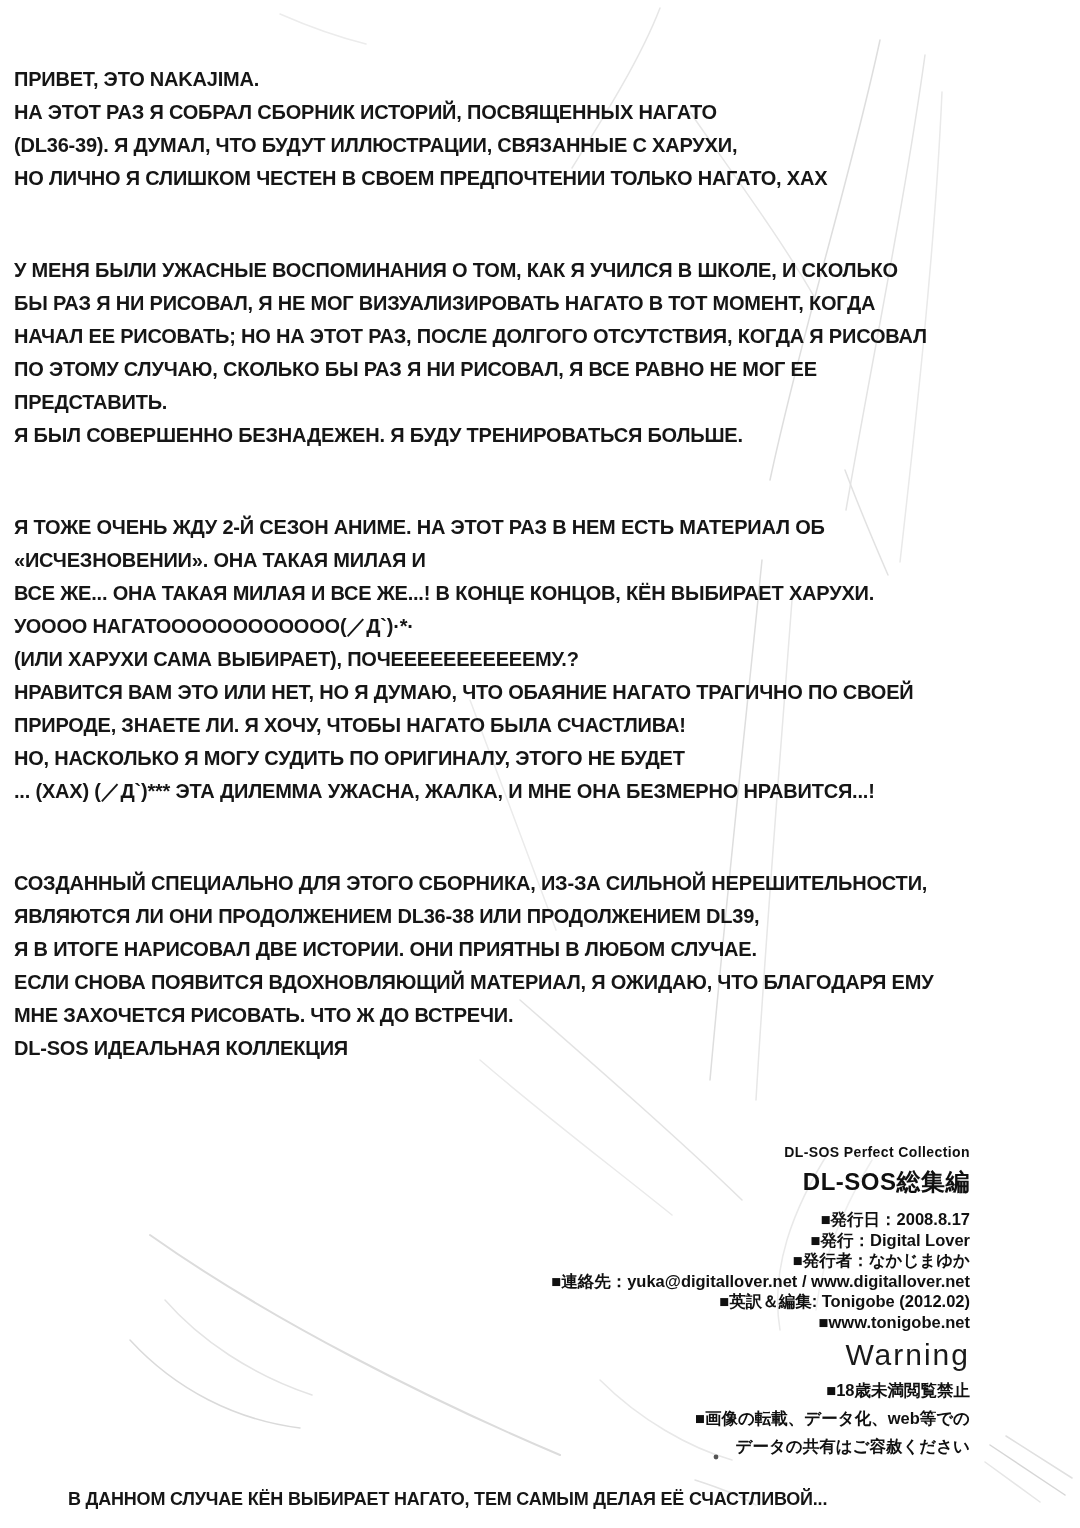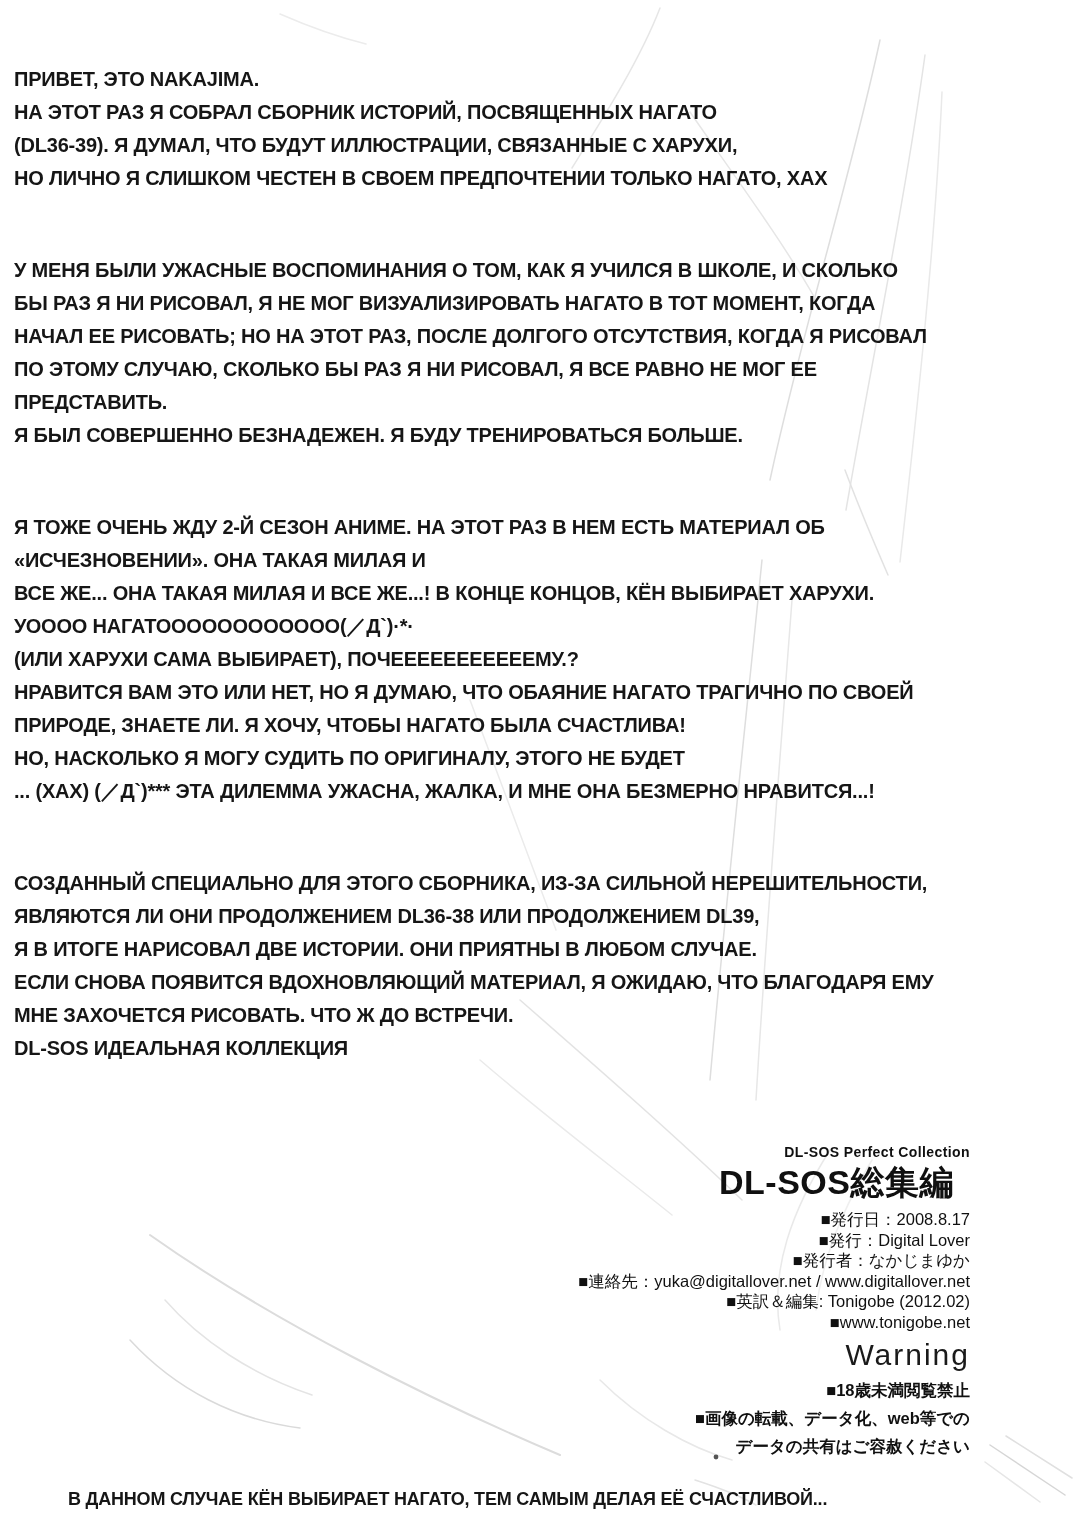--- a/index.html
+++ b/index.html
@@ -34,25 +34,25 @@
     position: absolute;
     top: 1144px; right: 110px;
     z-index: 1;
     text-align: right;
     color: #101010;
   }
   .colophon .series {
     font-size: 14px; font-weight: 600; letter-spacing: 0.4px; line-height: 17px;
   }
   .colophon .title {
-    font-size: 34px; font-weight: 700; letter-spacing: 0.5px; line-height: 38px;
-    margin: 2px 16px 8px 0;
+    font-size: 24px; font-weight: 700; letter-spacing: 0.5px; line-height: 38px;
+    margin: 2px 0 8px 0;
   }
   .colophon .info {
-    font-size: 16.5px; font-weight: 400; line-height: 20.5px;
+    font-size: 16.5px; font-weight: 700; line-height: 20.5px;
     white-space: pre-line;
   }
   .colophon .warning-title {
     font-size: 30px; font-weight: 400; letter-spacing: 2px; line-height: 42px;
     margin-top: 2px; color: #1a1a1a;
   }
   .colophon .warning-info {
     font-size: 16.5px; font-weight: 700; line-height: 28px;
     white-space: pre-line;
   }

